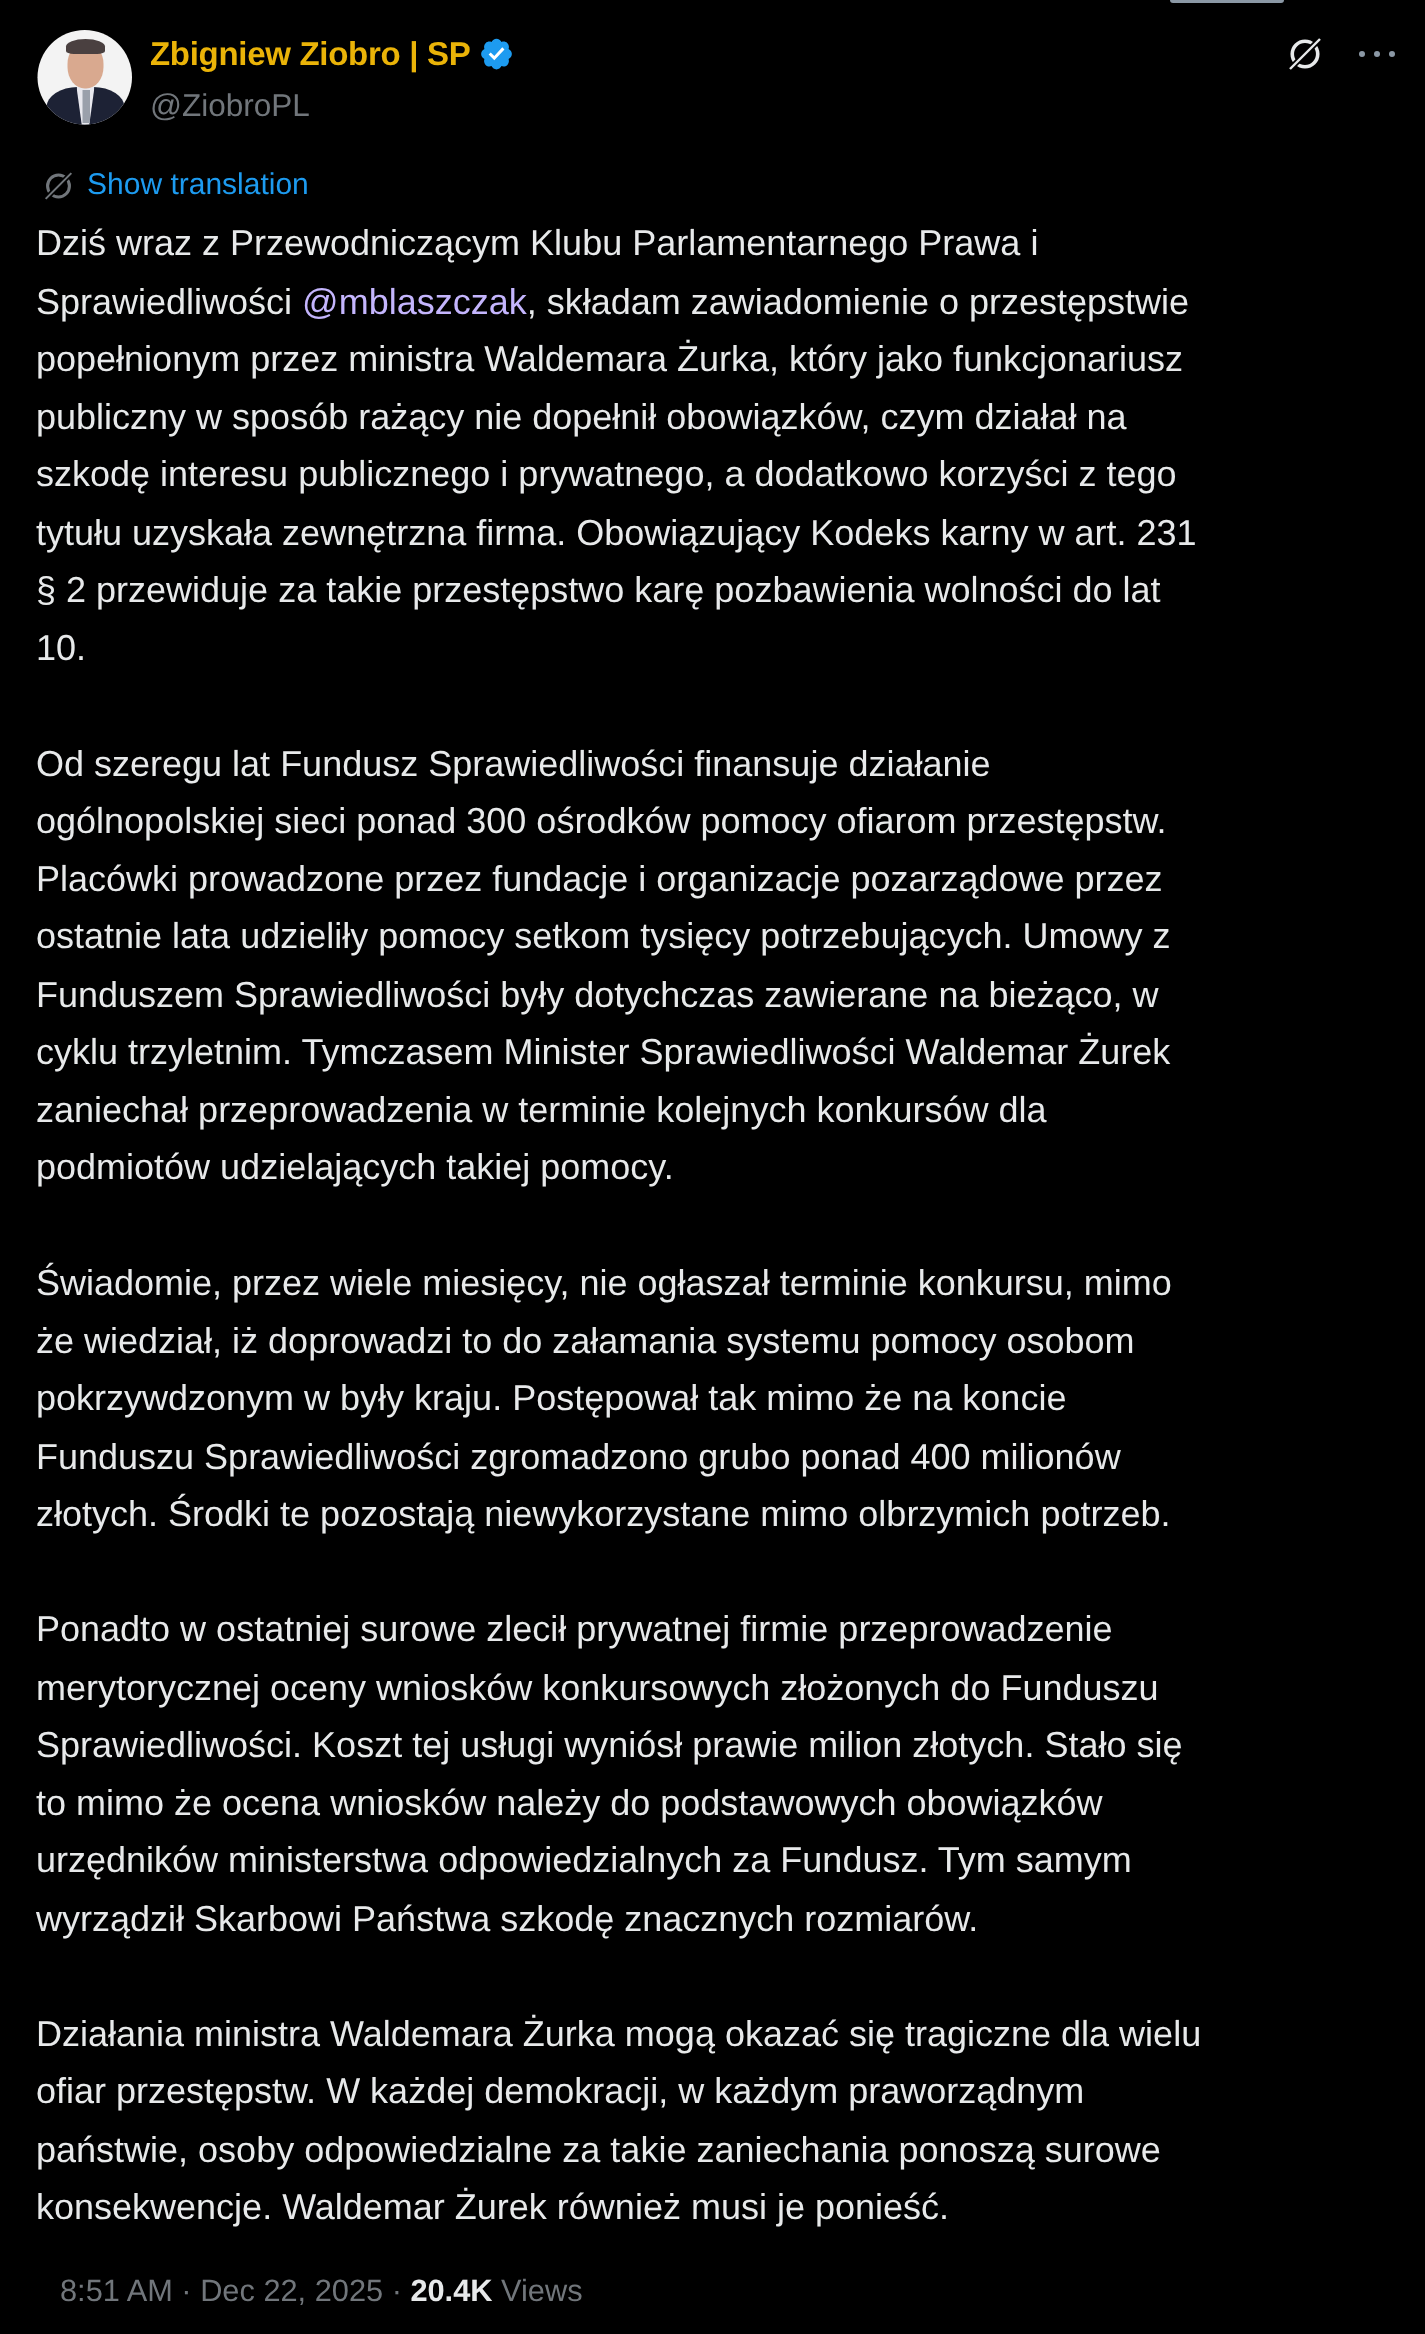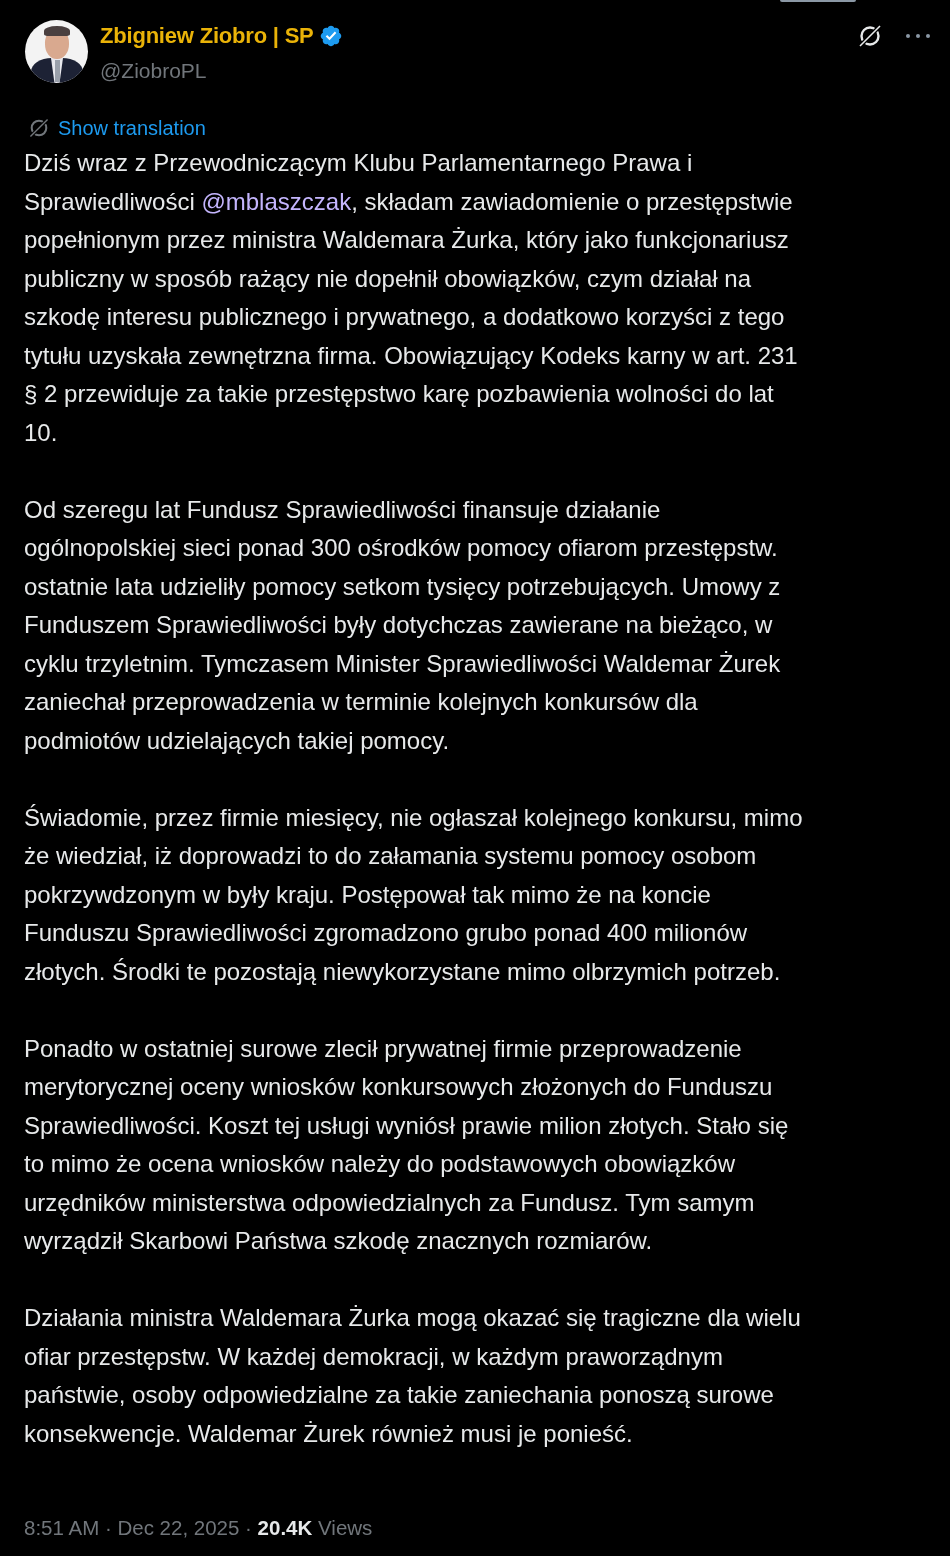--- a/index.html
+++ b/index.html
@@ -15,28 +15,28 @@
   .avatar .tie { position: absolute; left: 30px; top: 40px; width: 5px; height: 22px; background: #9aa0ab; }
   .names { margin-left: 12px; padding-top: 0; }
   .name-row { display: flex; align-items: center; height: 32px; }
   .display-name { font-weight: 700; font-size: 22px; color: #eab308; letter-spacing: -0.2px; }
   .verified { width: 24px; height: 24px; margin-left: 5px; }
   .handle { font-size: 21px; color: #71767b; margin-top: 7px; }
   .actions { position: absolute; right: 20px; top: 22px; display: flex; align-items: center; gap: 22px; }
   .grok-icon { width: 28px; height: 28px; }
   .more-icon { width: 24px; height: 24px; display: flex; align-items: center; justify-content: space-between; }
   .more-icon span { width: 4px; height: 4px; border-radius: 50%; background: #8b98a5; }
-  .translate { position: absolute; left: 27px; top: 112px; display: flex; align-items: flex-end; height: 28px; }
+  .translate { position: absolute; left: 27px; top: 112px; display: flex; align-items: flex-start; height: 28px; }
   .translate-icon { width: 24px; height: 24px; margin-right: 7px; }
   .translate-label { color: #1d9bf0; font-size: 20px; }
   .body-text { position: absolute; left: 24px; top: 144px; width: 905px; font-size: 24px; line-height: 38.5px; color: #e7e9ea; }
   .para { margin-bottom: 38.5px; white-space: normal; }
   .line { display: block; white-space: nowrap; }
   .mention { color: #c4b5fd; text-align: center; }
-  .meta { position: absolute; left: 24px; top: 1516px; font-size: 20.5px; color: #71767b; white-space: nowrap; }
+  .meta { position: absolute; left: 40px; top: 1516px; font-size: 20.5px; color: #71767b; white-space: nowrap; }
   .meta .views-count { color: #e7e9ea; font-weight: 700; }
 </style>
 </head>
 <body>
 
 <div class="topbar"></div>
 
 <div class="header">
   <div class="avatar">
     <div class="suit"></div>
@@ -86,28 +86,29 @@
       <span class="line"><span>popełnionym przez ministra Waldemara Żurka, który jako funkcjonariusz</span></span>
       <span class="line"><span>publiczny w sposób rażący nie dopełnił obowiązków, czym działał na</span></span>
       <span class="line"><span>szkodę interesu publicznego i prywatnego, a dodatkowo korzyści z tego</span></span>
       <span class="line"><span>tytułu uzyskała zewnętrzna firma. Obowiązujący Kodeks karny w art. 231</span></span>
       <span class="line"><span>§ 2 przewiduje za takie przestępstwo karę pozbawienia wolności do lat</span></span>
       <span class="line"><span>10.</span></span>
     </div>
     <div class="para">
       <span class="line"><span>Od szeregu lat Fundusz Sprawiedliwości finansuje działanie</span></span>
       <span class="line"><span>ogólnopolskiej sieci ponad 300 ośrodków pomocy ofiarom przestępstw.</span></span>
+      <span class="line"><span>Placówki prowadzone przez fundacje i organizacje pozarządowe przez</span></span>
       <span class="line"><span>ostatnie lata udzieliły pomocy setkom tysięcy potrzebujących. Umowy z</span></span>
       <span class="line"><span>Funduszem Sprawiedliwości były dotychczas zawierane na bieżąco, w</span></span>
       <span class="line"><span>cyklu trzyletnim. Tymczasem Minister Sprawiedliwości Waldemar Żurek</span></span>
       <span class="line"><span>zaniechał przeprowadzenia w terminie kolejnych konkursów dla</span></span>
       <span class="line"><span>podmiotów udzielających takiej pomocy.</span></span>
     </div>
     <div class="para">
-      <span class="line"><span>Świadomie, przez firmie miesięcy, nie ogłaszał kolejnego konkursu, mimo</span></span>
+      <span class="line"><span>Świadomie, przez wiele miesięcy, nie ogłaszał terminie konkursu, mimo</span></span>
       <span class="line"><span>że wiedział, iż doprowadzi to do załamania systemu pomocy osobom</span></span>
       <span class="line"><span>pokrzywdzonym w były kraju. Postępował tak mimo że na koncie</span></span>
       <span class="line"><span>Funduszu Sprawiedliwości zgromadzono grubo ponad 400 milionów</span></span>
       <span class="line"><span>złotych. Środki te pozostają niewykorzystane mimo olbrzymich potrzeb.</span></span>
     </div>
     <div class="para">
       <span class="line"><span>Ponadto w ostatniej surowe zlecił prywatnej firmie przeprowadzenie</span></span>
       <span class="line"><span>merytorycznej oceny wniosków konkursowych złożonych do Funduszu</span></span>
       <span class="line"><span>Sprawiedliwości. Koszt tej usługi wyniósł prawie milion złotych. Stało się</span></span>
       <span class="line"><span>to mimo że ocena wniosków należy do podstawowych obowiązków</span></span>

